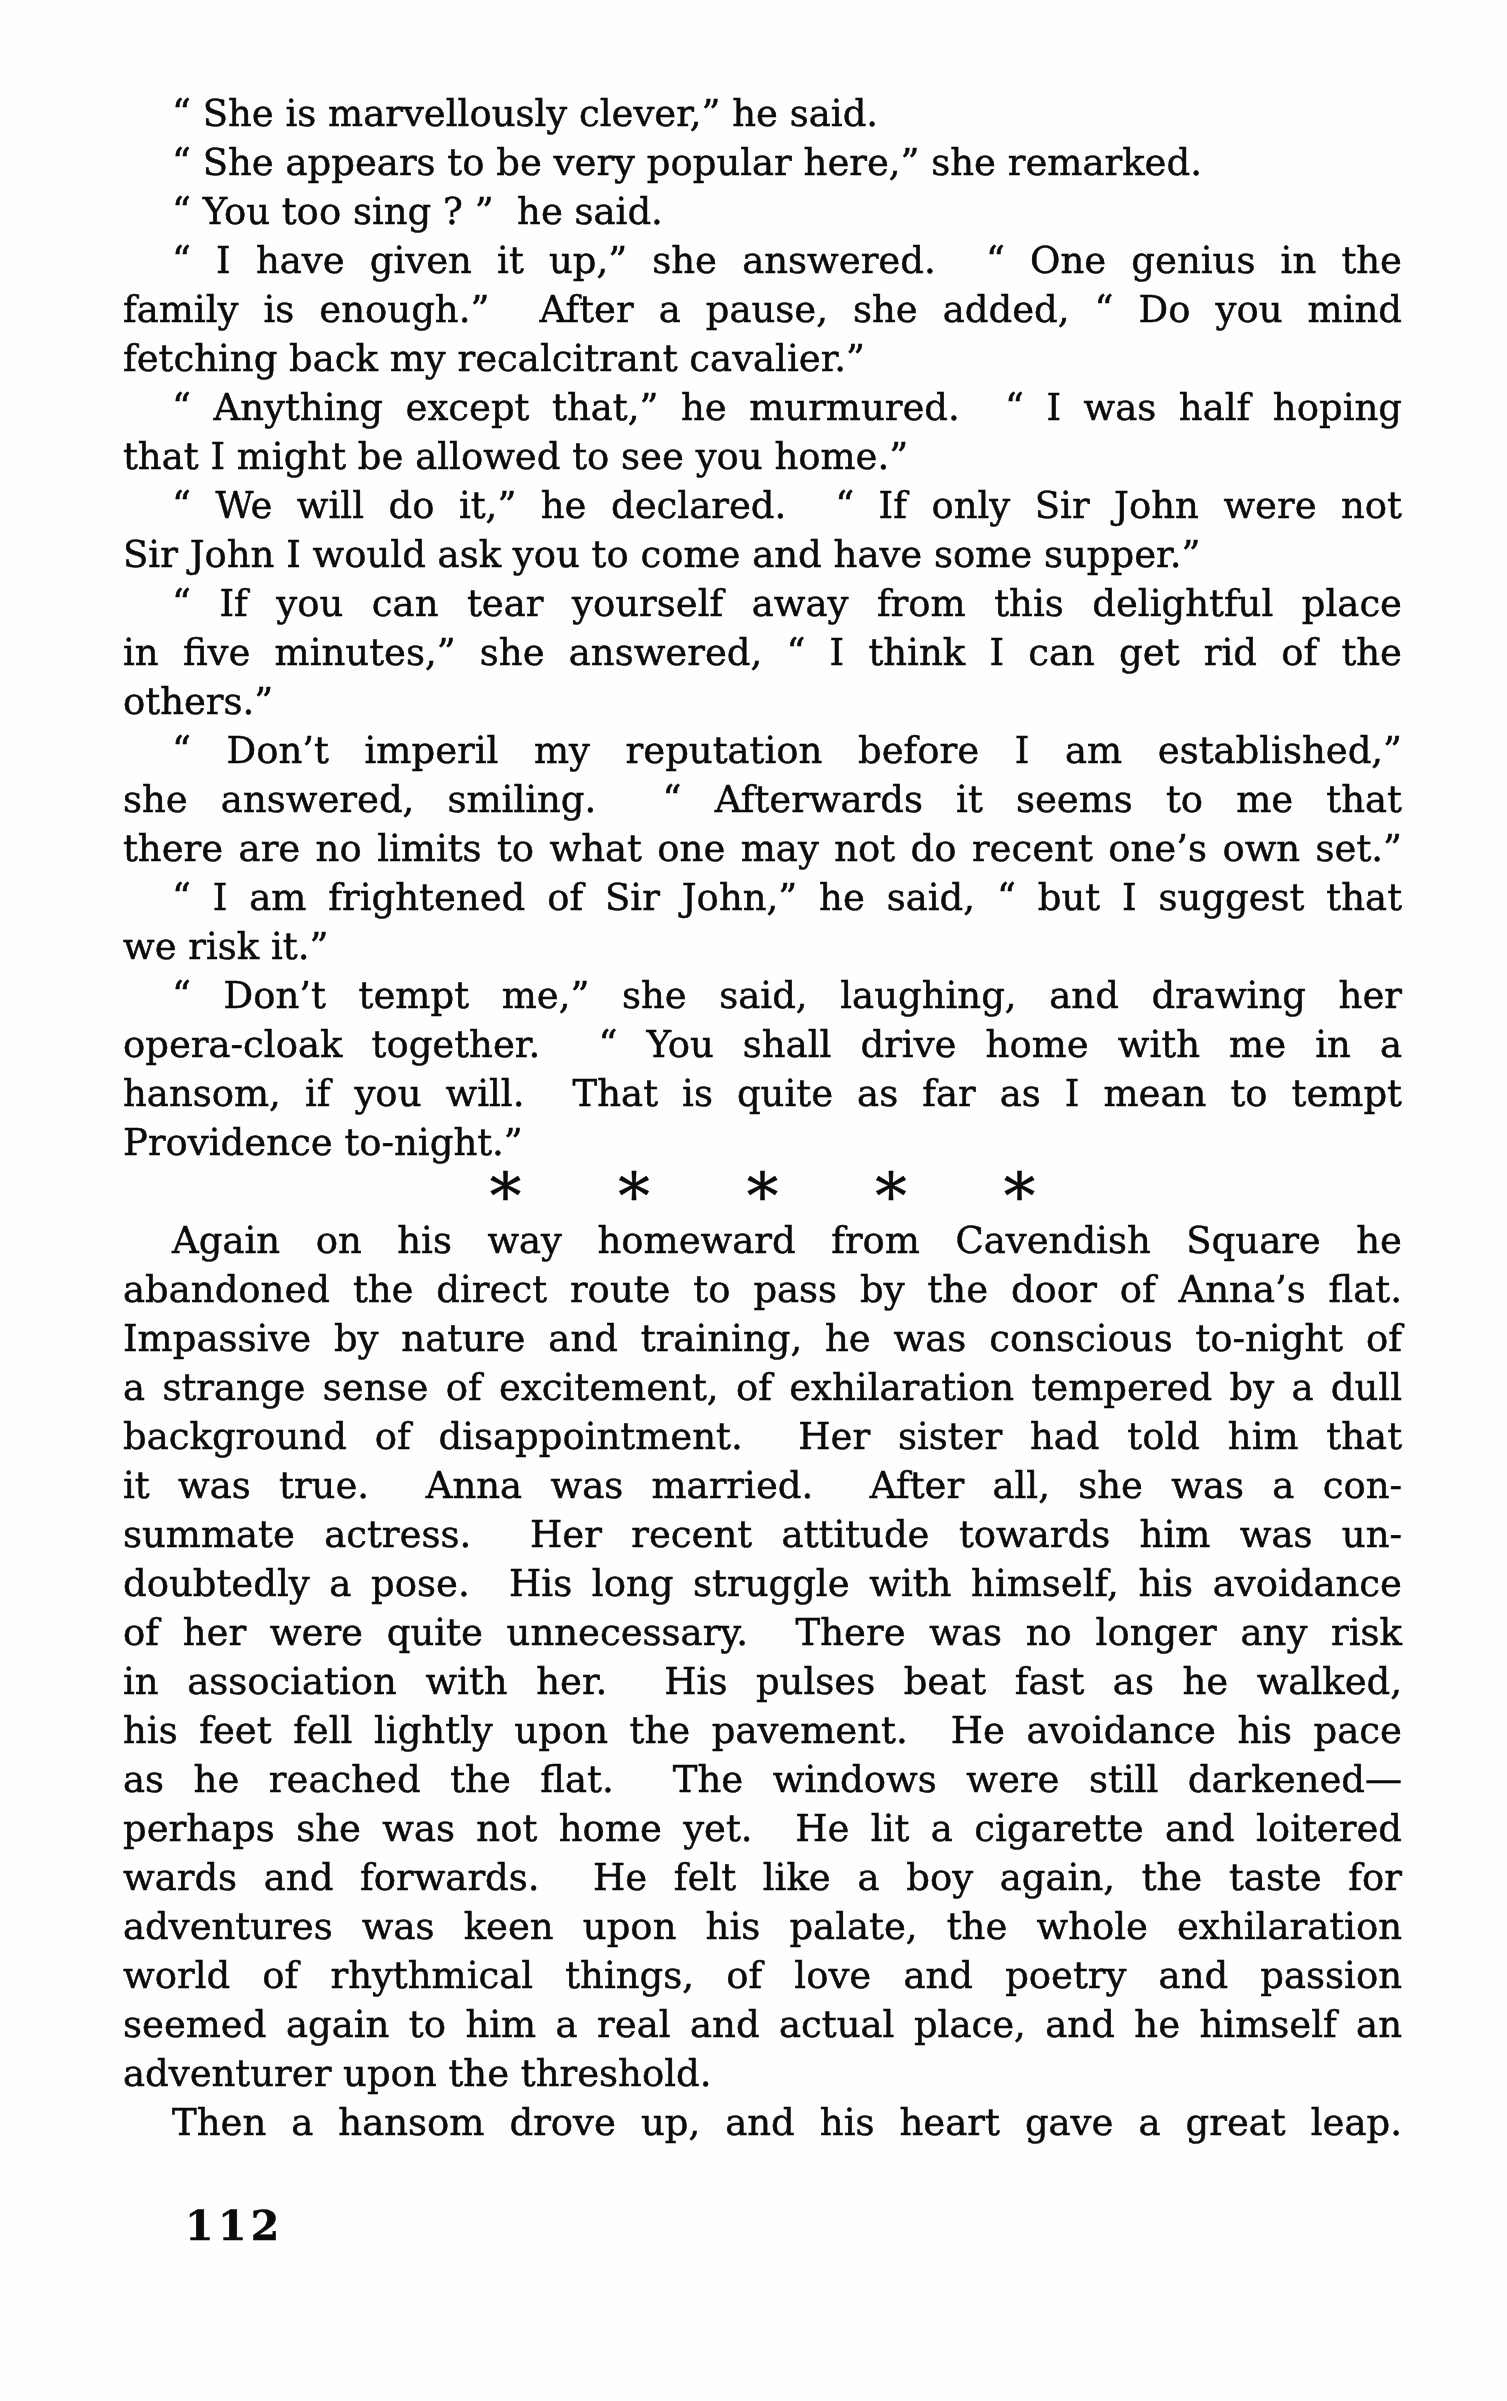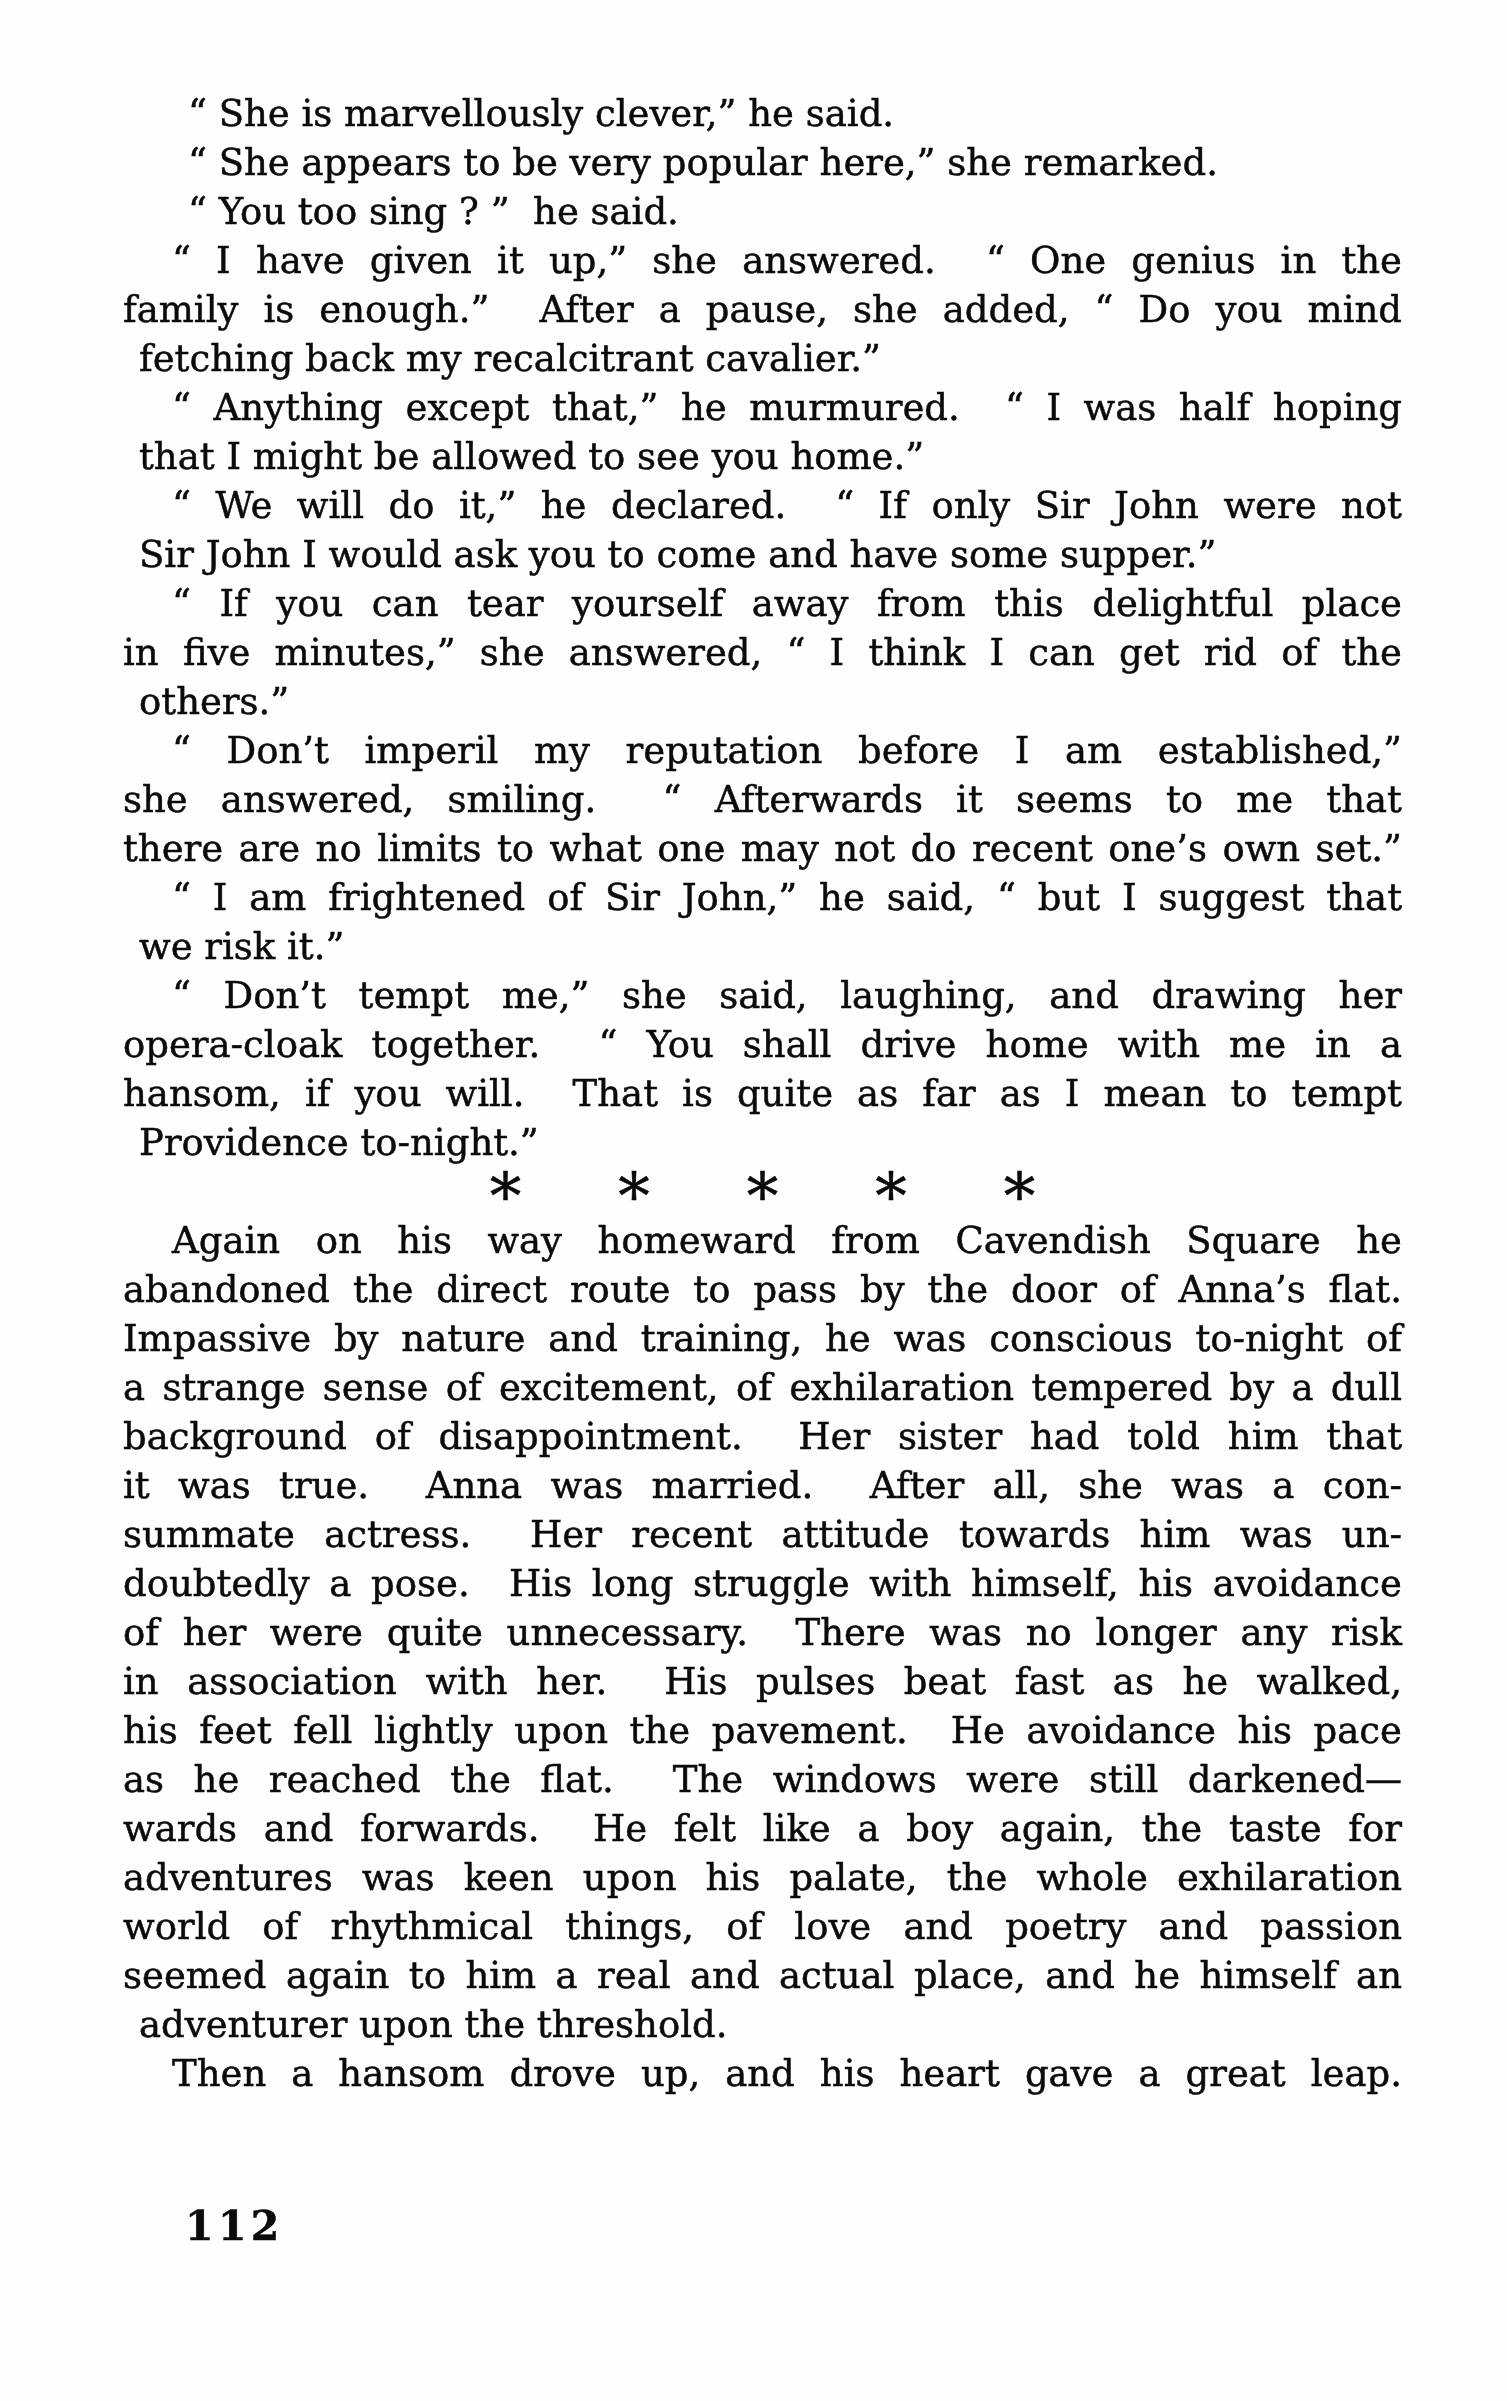--- a/index.html
+++ b/index.html
@@ -29,21 +29,20 @@
   }
   .para { margin: 0; padding: 0; }
   .line {
     white-space: pre-wrap;
     text-align: justify;
     text-align-last: justify;
   }
   .line.last {
     text-align: right;
     text-align-last: left;
-    margin-left: 16px;
   }
   .line.first { text-indent: 49px; }
   .sep {
     display: flex;
     justify-content: center;
     align-items: center;
     gap: 97px;
     height: 49px;
   }
   .sep span {
@@ -120,20 +119,21 @@
         <div class="line">Impassive by nature and training, he was conscious to-night of</div>
         <div class="line">a strange sense of excitement, of exhilaration tempered by a dull</div>
         <div class="line">background of disappointment.  Her sister had told him that</div>
         <div class="line">it was true.  Anna was married.  After all, she was a con-</div>
         <div class="line">summate actress.  Her recent attitude towards him was un-</div>
         <div class="line">doubtedly a pose.  His long struggle with himself, his avoidance</div>
         <div class="line">of her were quite unnecessary.  There was no longer any risk</div>
         <div class="line">in association with her.  His pulses beat fast as he walked,</div>
         <div class="line">his feet fell lightly upon the pavement.  He avoidance his pace</div>
         <div class="line">as he reached the flat.  The windows were still darkened—</div>
+        <div class="line">perhaps she was not home yet.  He lit a cigarette and loitered</div>
         <div class="line">wards and forwards.  He felt like a boy again, the taste for</div>
         <div class="line">adventures was keen upon his palate, the whole exhilaration</div>
         <div class="line">world of rhythmical things, of love and poetry and passion</div>
         <div class="line">seemed again to him a real and actual place, and he himself an</div>
         <div class="line last">adventurer upon the threshold.</div>
       </div>
       <div class="para">
         <div class="line first">Then a hansom drove up, and his heart gave a great leap.</div>
       </div>
     </div>

